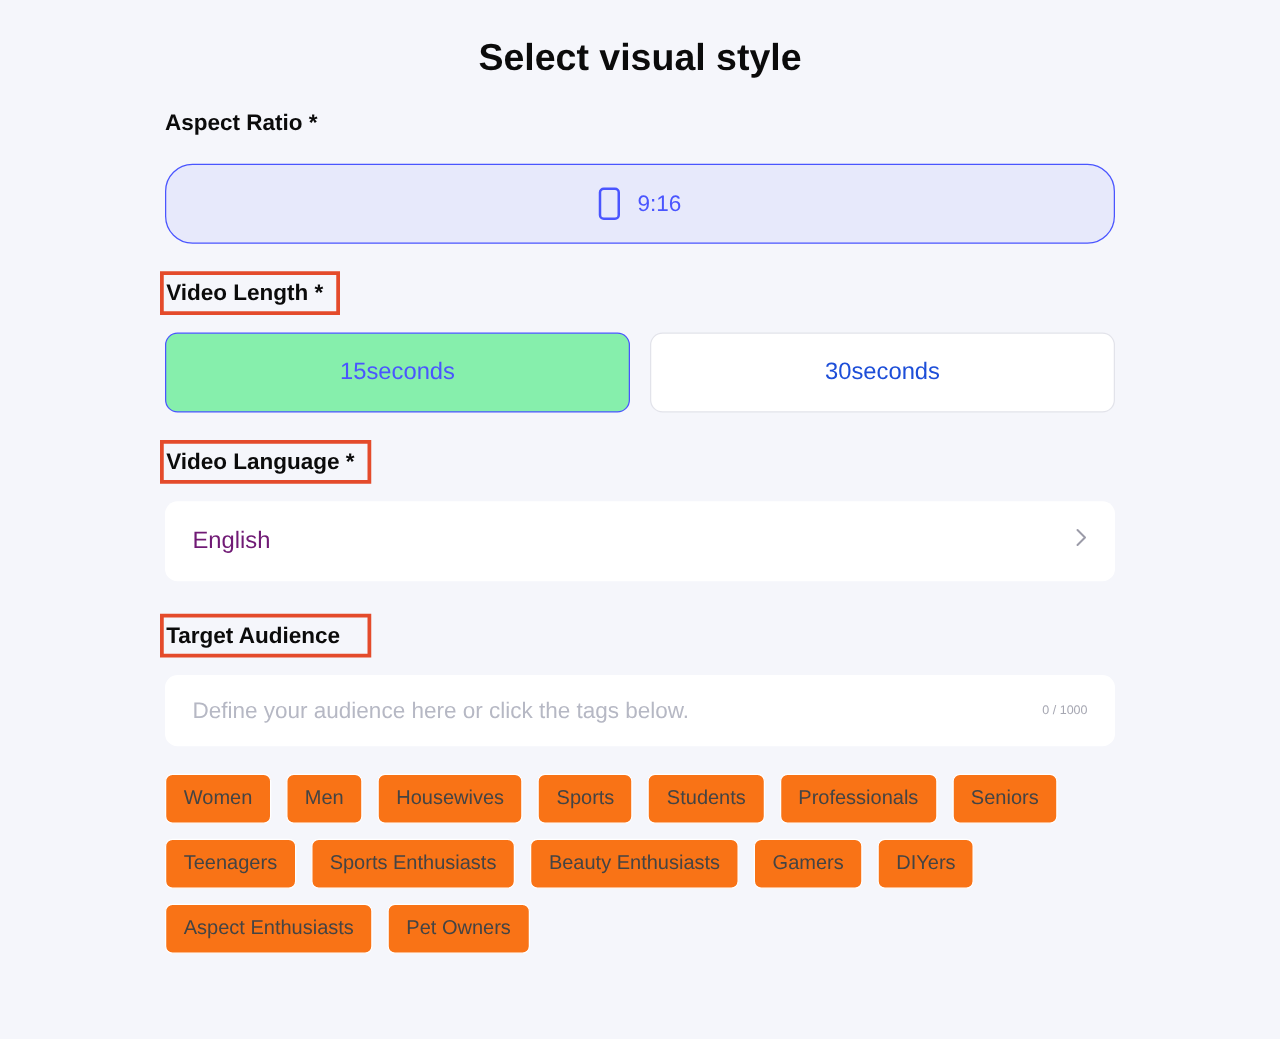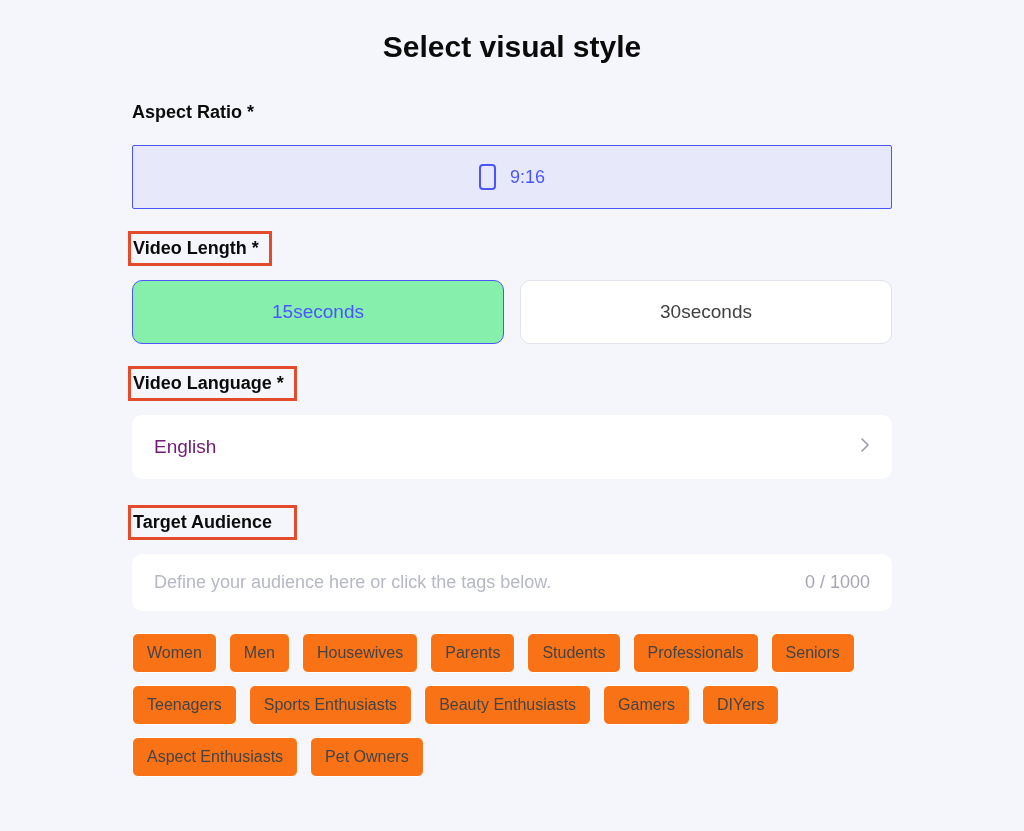--- a/index.html
+++ b/index.html
@@ -11,21 +11,21 @@
     color: #0b0b0b;
     overflow: hidden;
   }
   .page {
     padding: 30px 0 0 0;
   }
   .title {
     text-align: center;
     font-size: 30px;
     font-weight: 700;
-    margin-bottom: 34px;
+    margin-bottom: 20px;
   }
   .form {
     width: 760px;
     margin: 0 auto;
   }
   .section-label {
     font-size: 18px;
     font-weight: 700;
     margin-bottom: 18px;
     display: inline-block;
@@ -40,21 +40,21 @@
   }
   .highlight-box .section-label {
     margin-bottom: 0;
     padding: 0;
   }
   .aspect-option {
     width: 100%;
     height: 64px;
     background: #e7e9fb;
     border: 1.5px solid #4a55ff;
-    border-radius: 2px;
+    border-radius: 22px;
     display: flex;
     align-items: center;
     justify-content: center;
     gap: 14px;
     color: #4a55ff;
     font-size: 18px;
     font-weight: 500;
     cursor: pointer;
     margin-bottom: 22px;
   }
@@ -73,21 +73,21 @@
     flex: 1 1 0;
     height: 64px;
     border-radius: 10px;
     display: flex;
     align-items: center;
     justify-content: center;
     font-size: 19px;
     cursor: pointer;
     background: #fff;
     border: 1px solid #e2e3ea;
-    color: #404040;
+    color: #1d4ed8;
   }
   .length-option.selected {
     background: #86efac;
     border: 1.5px solid #4a55ff;
     color: #4a55ff;
   }
   .lang-select {
     width: 100%;
     height: 64px;
     background: #fff;
@@ -117,21 +117,21 @@
   .audience-input {
     flex: 1;
     border: none;
     outline: none;
     font-size: 18px;
     color: #7f1d1d;
     background: transparent;
   }
   .audience-input::placeholder { color: #b6b8c4; }
   .counter {
-    font-size: 18px;
+    font-size: 10px;
     color: #a6a7b2;
     margin-left: 16px;
     white-space: nowrap;
   }
   .tags {
     display: flex;
     flex-wrap: wrap;
     gap: 12px;
   }
   .tag {
@@ -193,21 +193,21 @@
         <span class="section-label">Target Audience</span>
       </div>
       <div class="audience-input-wrap">
         <input class="audience-input" type="text" placeholder="Define your audience here or click the tags below." style="">
         <span class="counter">0 / 1000</span>
       </div>
       <div class="tags" id="tags-container">
           <div class="tag">Women</div>
           <div class="tag">Men</div>
           <div class="tag">Housewives</div>
-          <div class="tag">Parents</div>
+          <div class="tag">Sports</div>
           <div class="tag">Students</div>
           <div class="tag">Professionals</div>
           <div class="tag">Seniors</div>
           <div class="tag">Teenagers</div>
           <div class="tag">Sports Enthusiasts</div>
           <div class="tag">Beauty Enthusiasts</div>
           <div class="tag">Gamers</div>
           <div class="tag">DIYers</div>
           <div class="tag">Aspect Enthusiasts</div>
           <div class="tag">Pet Owners</div>

